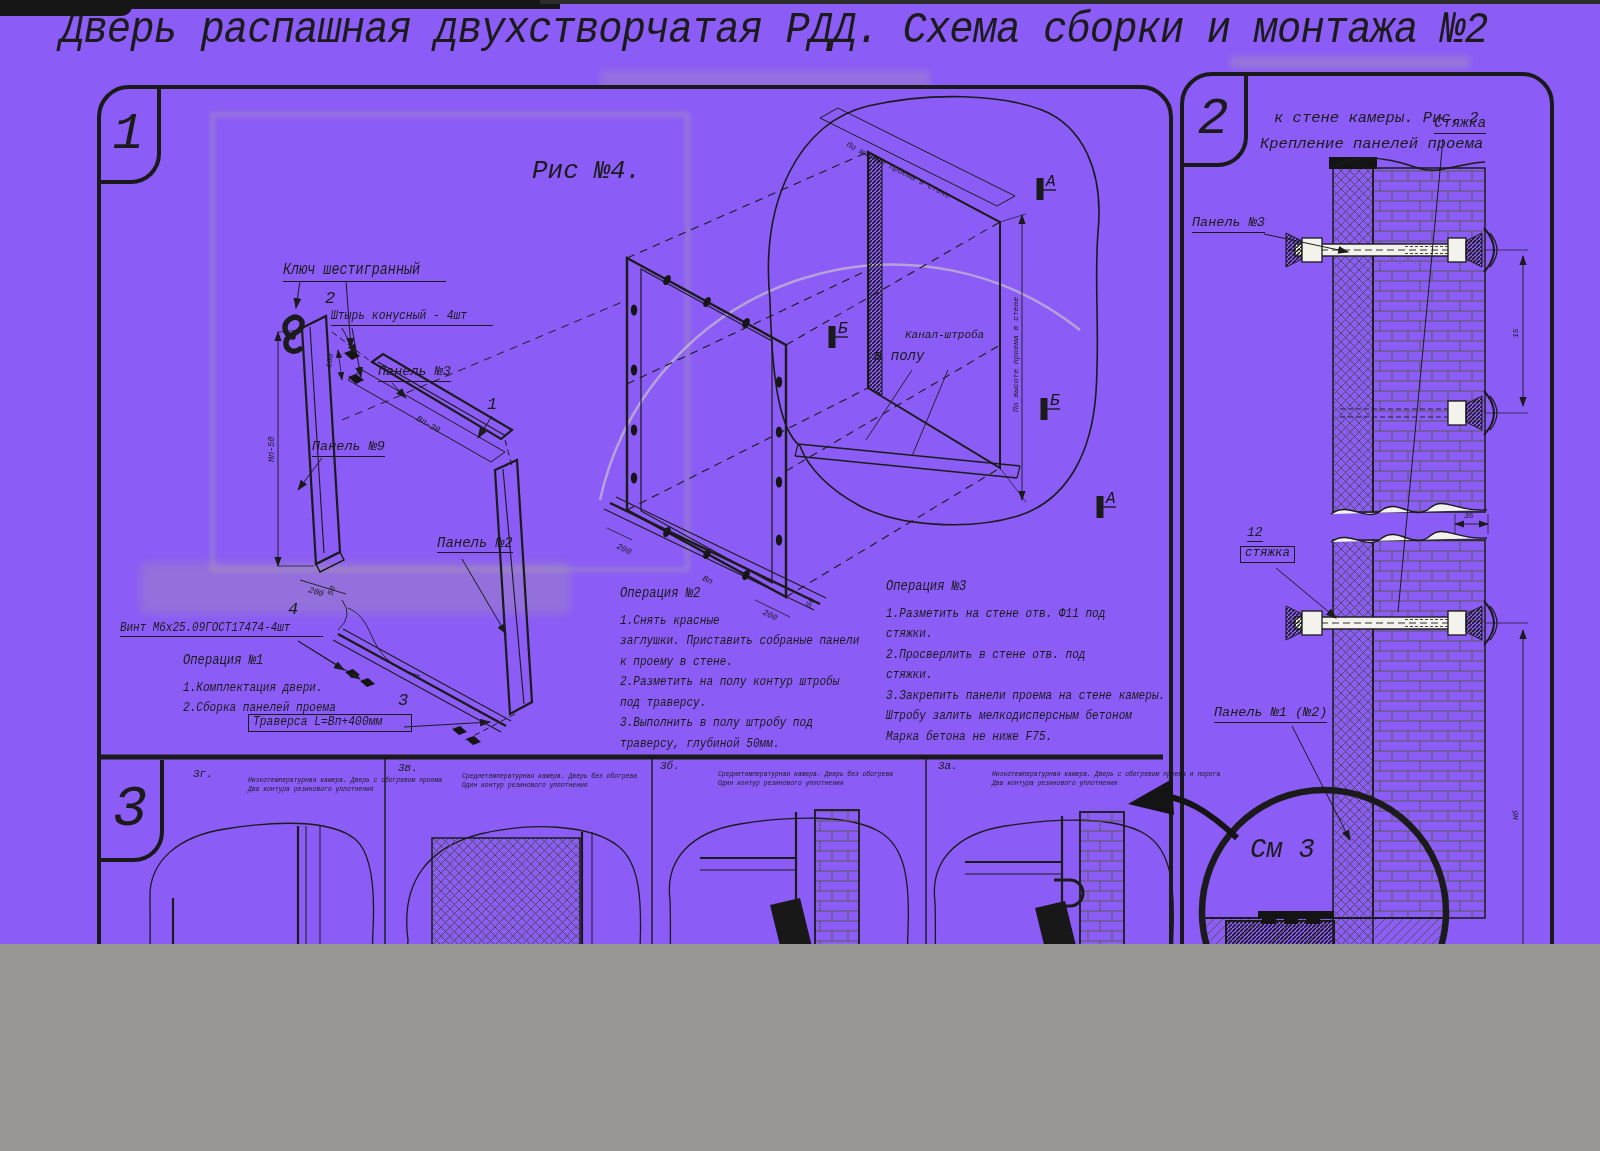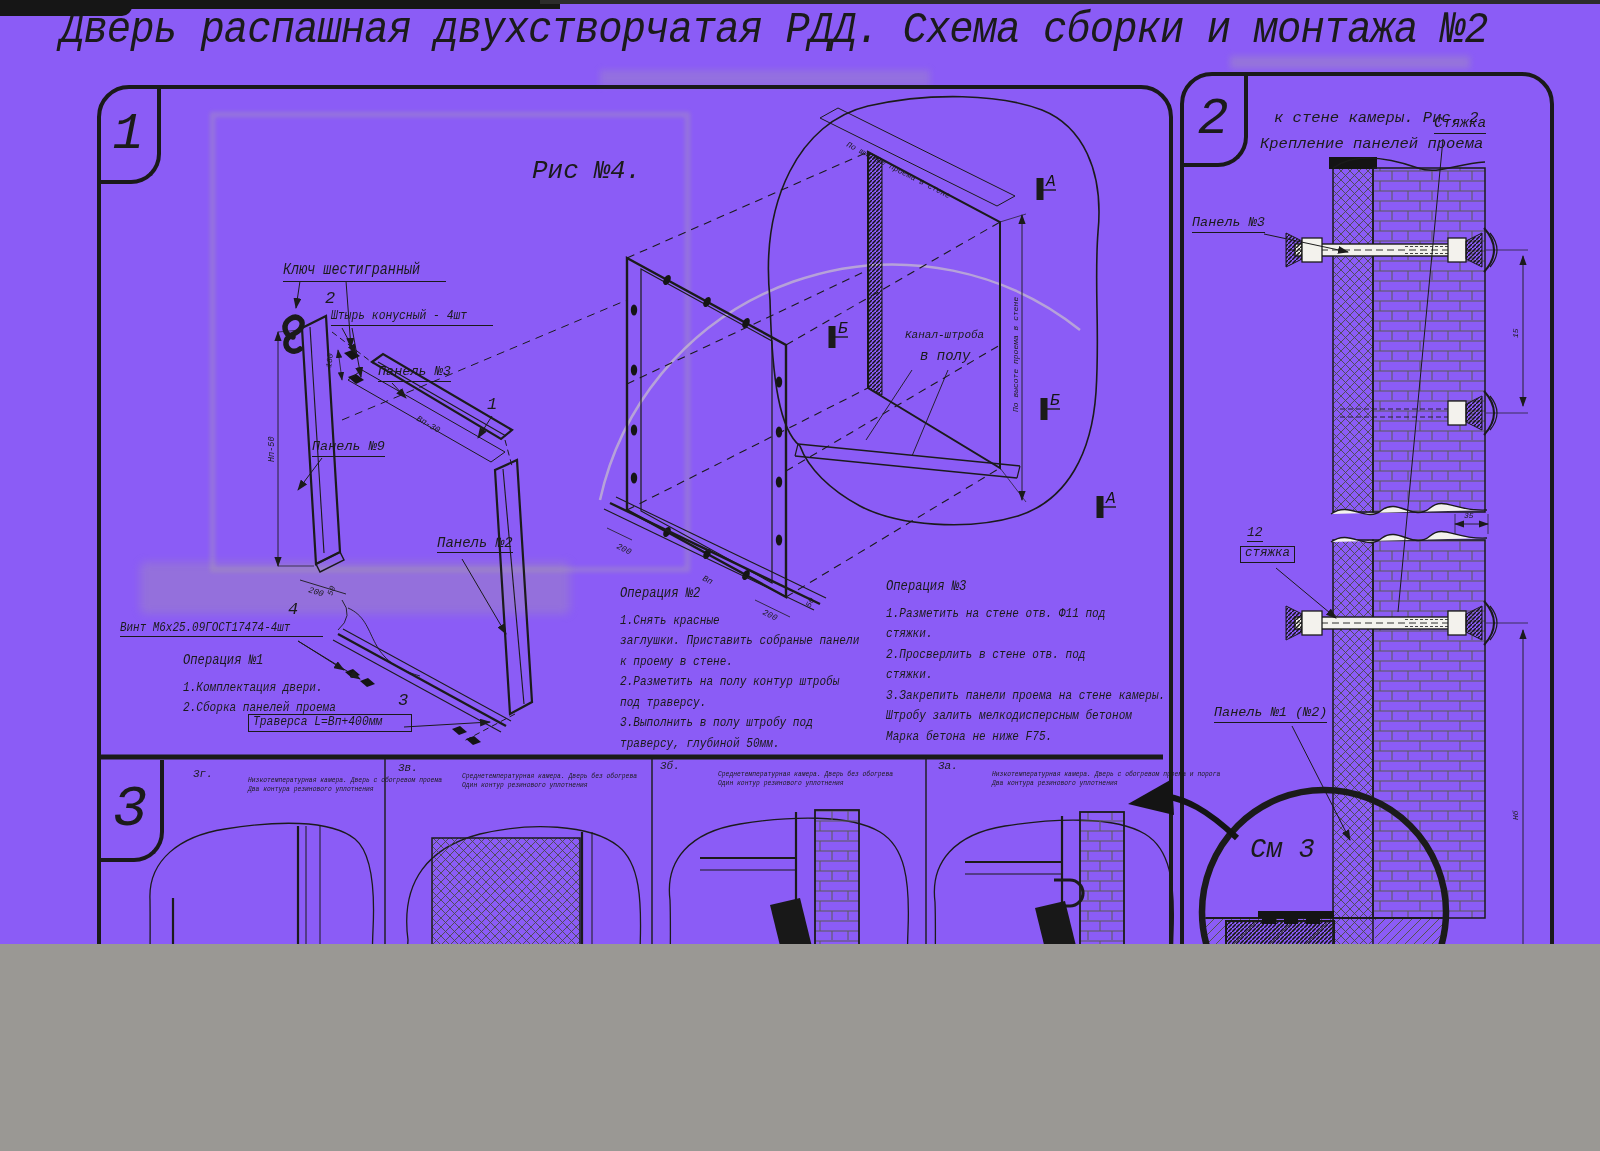--- a/index.html
+++ b/index.html
@@ -377,21 +377,21 @@
   <div class="lbl ul" style="left:331px;top:309px;font-size:13.5px;"><span class="cx">Штырь конусный - 4шт</span></div>
   <div class="lbl ul" style="left:378px;top:365px;font-size:13.5px;">Панель №3</div>
   <div class="lbl" style="left:487px;top:396px;font-size:17px;">1</div>
   <div class="lbl ul" style="left:312px;top:440px;font-size:13.5px;">Панель №9</div>
   <div class="lbl ul" style="left:437px;top:536px;font-size:14px;">Панель №2</div>
   <div class="lbl" style="left:288px;top:601px;font-size:17px;">4</div>
   <div class="lbl ul" style="left:120px;top:621px;font-size:13px;"><span class="cx">Винт М6х25.09ГОСТ17474-4шт</span></div>
   <div class="lbl" style="left:398px;top:692px;font-size:17px;">3</div>
   <div class="lbl box" style="left:248px;top:714px;font-size:13.5px;"><span class="cx">Траверса  L=Вп+400мм</span></div>
   <div class="lbl" style="left:905px;top:329px;font-size:11px;">Канал-штроба</div>
-  <div class="lbl" style="left:920px;top:349px;font-size:14px;">в полу</div>
+  <div class="lbl" style="left:874px;top:349px;font-size:14px;">в полу</div>
 
   <div class="opblock" style="left:183px;top:650px;">
     <div class="opt">Операция №1</div>
     <div>1.Комплектация двери.</div>
     <div>2.Сборка панелей проема</div>
   </div>
 
   <div class="opblock" style="left:620px;top:583px;">
     <div class="opt">Операция №2</div>
     <div>1.Снять красные</div>

